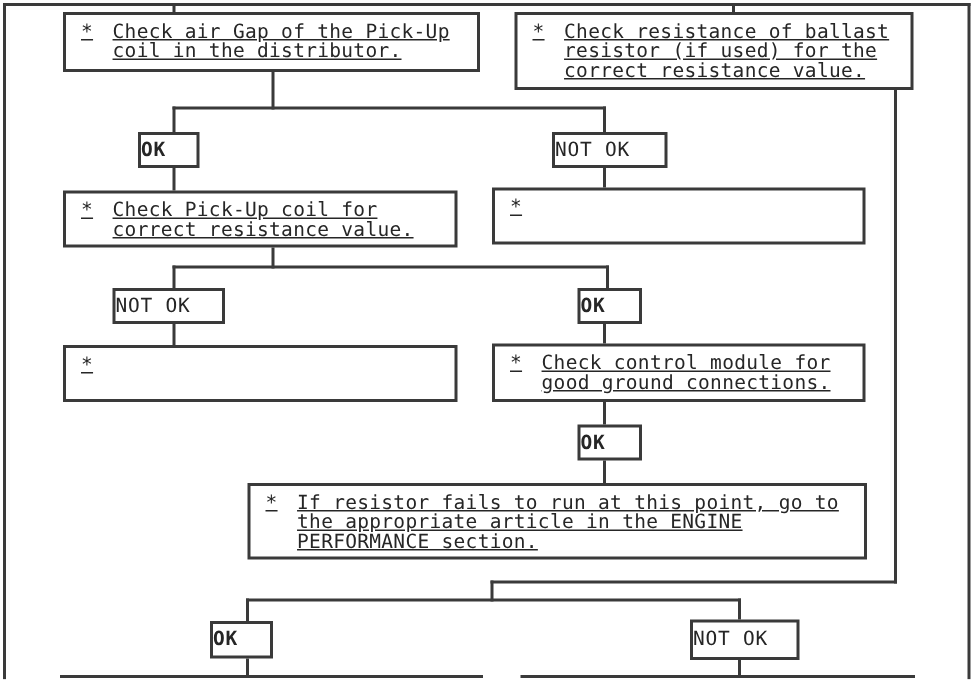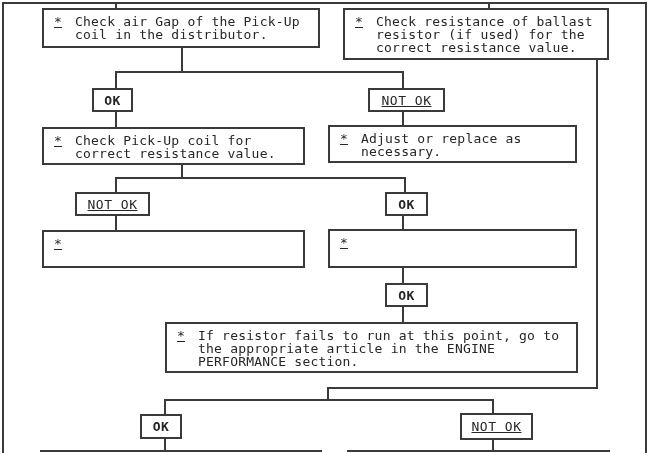--- a/index.html
+++ b/index.html
@@ -11,29 +11,29 @@
   }
   .line { position:absolute; background:#3a3a3a; }
   .fbox {
     position:absolute; box-sizing:border-box;
     border:2px solid #3a3a3a; background:#ffffff;
     display:flex; align-items:flex-start;
     padding:5px 4px 0 10px;
     font-size:13px; line-height:13px; letter-spacing:0.2px;
   }
   .ast { flex:none; text-decoration:underline; margin-right:13px; }
-  .txt { white-space:pre-line; }
+  .txt { white-space:pre-line;text-decoration:underline; }
   .lab {
     position:absolute; box-sizing:border-box;
     border:2px solid #3a3a3a; background:#ffffff;
-    display:flex; align-items:center; justify-content:center;
+    display:flex; align-items:center; justify-content:flex-start;
     font-size:13px; letter-spacing:0.5px;
   }
   .ok  { font-weight:bold; }
-  .nok { font-weight:normal; text-decoration:underline; }
+  .nok { font-weight:normal; }
 </style>
 </head>
 <body>
 
 <div class="canvas">
 
   <div class="line" style="left:2px;top:2px;width:645px;height:2px;"></div>
   <div class="line" style="left:2px;top:2px;width:2px;height:451px;"></div>
   <div class="line" style="left:645px;top:2px;width:2px;height:451px;"></div>
 
@@ -68,22 +68,20 @@
   <div class="line" style="left:115px;top:112px;width:2px;height:16px;"></div>
   <div class="line" style="left:402px;top:112px;width:2px;height:14px;"></div>
 
   <div class="fbox" style="left:42px;top:127px;width:263px;height:38px;">
     <span class="ast">*</span>
     <span class="txt">Check Pick-Up coil for
 correct resistance value.</span>
   </div>
   <div class="fbox" style="left:328px;top:125px;width:249px;height:38px;">
     <span class="ast">*</span>
-    <span class="txt">Adjust or replace as
-necessary.</span>
   </div>
 
   <div class="line" style="left:181px;top:165px;width:2px;height:14px;"></div>
   <div class="line" style="left:115px;top:177px;width:291px;height:2px;"></div>
   <div class="line" style="left:115px;top:177px;width:2px;height:17px;"></div>
   <div class="line" style="left:404px;top:177px;width:2px;height:17px;"></div>
 
   <div class="lab nok" style="left:75px;top:192px;width:75px;height:24px;">
     <span>NOT OK</span>
   </div>
@@ -91,20 +89,22 @@
     <span>OK</span>
   </div>
   <div class="line" style="left:115px;top:216px;width:2px;height:15px;"></div>
   <div class="line" style="left:402px;top:216px;width:2px;height:14px;"></div>
 
   <div class="fbox" style="left:42px;top:230px;width:263px;height:38px;">
     <span class="ast">*</span>
   </div>
   <div class="fbox" style="left:328px;top:229px;width:249px;height:39px;">
     <span class="ast">*</span>
+    <span class="txt">Check control module for
+good ground connections.</span>
   </div>
 
   <div class="line" style="left:402px;top:268px;width:2px;height:16px;"></div>
   <div class="lab ok" style="left:385px;top:283px;width:43px;height:24px;">
     <span>OK</span>
   </div>
   <div class="line" style="left:402px;top:307px;width:2px;height:16px;"></div>
 
   <div class="fbox" style="left:165px;top:322px;width:413px;height:51px;">
     <span class="ast">*</span>

